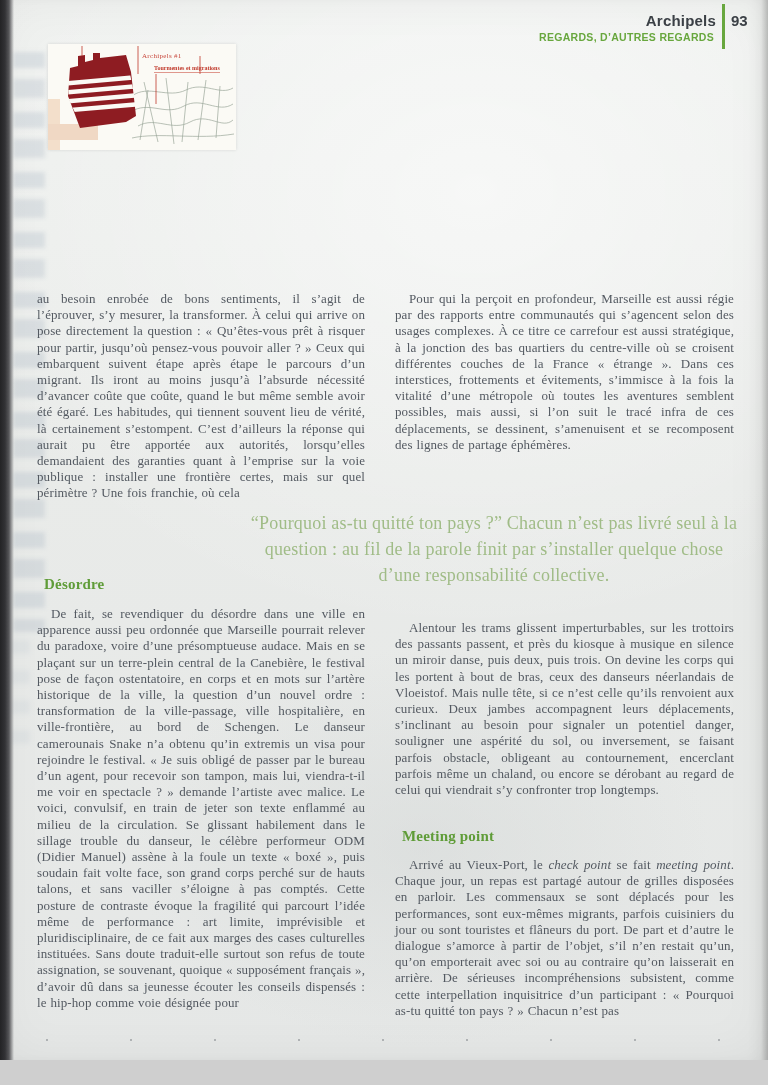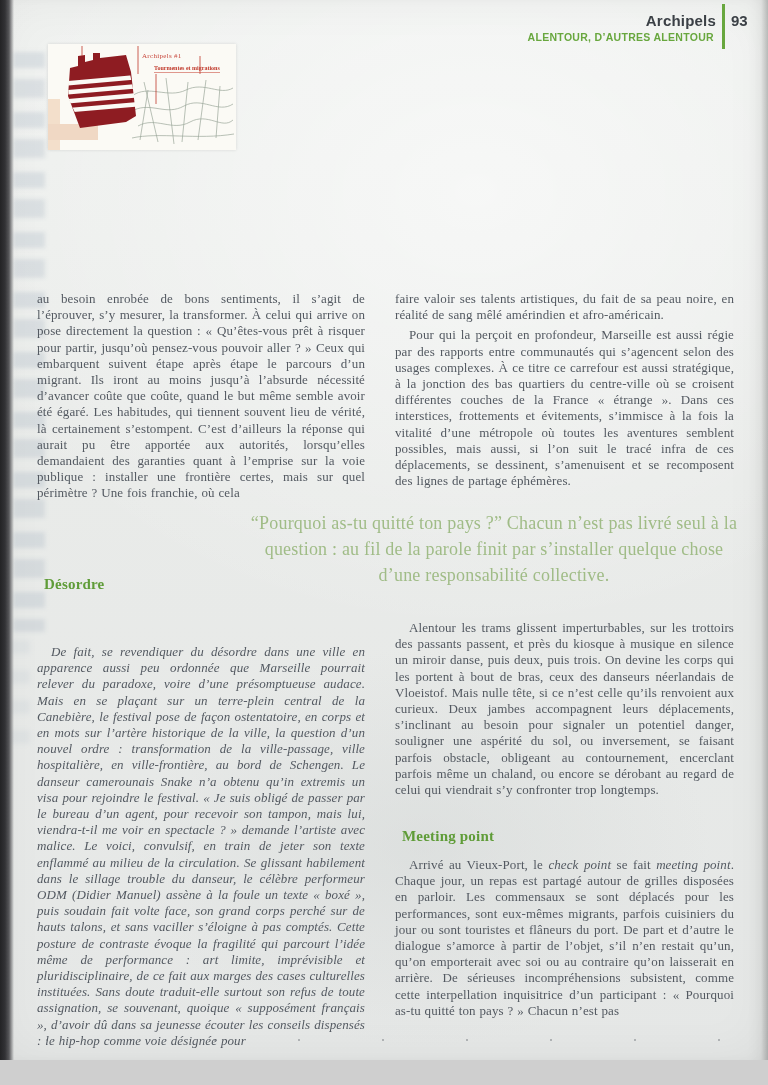--- a/index.html
+++ b/index.html
@@ -42,21 +42,21 @@
   .caption{left:44px;top:156px;font-size:15.5px;color:#24282c;}
   
   .body-text{font-size:13px;line-height:16.2px;color:#535961;text-align:justify;
     letter-spacing:.1px;word-spacing:.5px;}
   .body-text p{margin:4px;}
   .ind{text-indent:14px;}
   .col-left{left:33px;width:336px;}
   .col-right{left:391px;width:347px;}
   .p-top{top:287px;}
   .narrow{top:512px;width:230px;}
-  .left-p2{top:640px;font-style:italic;}
+  .left-p2{top:602px;}
   .right-p3{top:616px;}
   .right-p4{top:853px;}
   .heading{font-size:15px;font-weight:bold;color:#5f9c38;letter-spacing:.2px;}
   .h-desordre{left:44px;top:576px;text-align:center;}
   .h-meeting{left:402px;top:828px;}
   
   .pullquote{left:248px;top:510px;width:492px;margin:0;text-align:center;
     font-size:18px;line-height:26px;color:#a0bc87;letter-spacing:.2px;}
   em{font-style:italic;}
 </style>
@@ -65,21 +65,21 @@
 
 <div class="page">
 
   <div class="abs ghost"></div>
   <div class="abs ghost2"></div>
   <div class="abs dots"></div>
 
   <div class="abs hdr brand">Archipels</div>
   <div class="abs green-rule"></div>
   <div class="abs hdr pageno">93</div>
-  <div class="abs hdr section-kicker">ALENTOUR, D’AUTRES ALENTOUR</div>
+  <div class="abs hdr section-kicker">REGARDS, D’AUTRES REGARDS</div>
 
   <div class="abs figure">
     <svg width="188" height="106" viewBox="0 0 188 106">
       <rect width="188" height="106" fill="#fbfaf5"></rect>
       <rect x="0" y="55" width="12" height="51" fill="#f3dfcb"></rect>
       <rect x="0" y="80" width="50" height="16" fill="#f0d8c4"></rect>
       <g stroke="#8a988a" stroke-width="0.7" fill="none" opacity="0.85">
         <path d="M84 52 C 100 40, 120 55, 138 46 S 172 52, 185 44"></path>
         <path d="M86 66 C 104 58, 118 72, 136 62 S 170 70, 185 60"></path>
         <path d="M90 82 C 108 72, 124 88, 142 78 S 174 86, 185 76"></path>
@@ -118,21 +118,20 @@
 
   <div class="abs body-text col-left p-top">
     <p>au besoin enrobée de bons sentiments, il s’agit de l’éprouver, s’y mesurer, la transformer. À celui qui arrive on pose directement la question : « Qu’êtes-vous prêt à risquer pour partir, jusqu’où pensez-vous pouvoir aller ? » Ceux qui embarquent suivent étape après étape le parcours d’un migrant. Ils iront au moins jusqu’à l’absurde nécessité d’avancer coûte que coûte, quand le but même semble avoir été égaré. Les habitudes, qui tiennent souvent lieu de vérité, là certainement s’estompent. C’est d’ailleurs la réponse qui aurait pu être apportée aux autorités, lorsqu’elles demandaient des garanties quant à l’emprise sur la voie publique : installer une frontière certes, mais sur quel périmètre ? Une fois franchie, où cela</p>
   </div>
   <div class="abs heading h-desordre">Désordre</div>
   <div class="abs body-text col-left left-p2">
     <p class="ind">De fait, se revendiquer du désordre dans une ville en apparence aussi peu ordonnée que Marseille pourrait relever du paradoxe, voire d’une présomptueuse audace. Mais en se plaçant sur un terre-plein central de la Canebière, le festival pose de façon ostentatoire, en corps et en mots sur l’artère historique de la ville, la question d’un nouvel ordre : transformation de la ville-passage, ville hospitalière, en ville-frontière, au bord de Schengen. Le danseur camerounais Snake n’a obtenu qu’in extremis un visa pour rejoindre le festival. « Je suis obligé de passer par le bureau d’un agent, pour recevoir son tampon, mais lui, viendra-t-il me voir en spectacle ? » demande l’artiste avec malice. Le voici, convulsif, en train de jeter son texte enflammé au milieu de la circulation. Se glissant habilement dans le sillage trouble du danseur, le célèbre performeur ODM (Didier Manuel) assène à la foule un texte « boxé », puis soudain fait volte face, son grand corps perché sur de hauts talons, et sans vaciller s’éloigne à pas comptés. Cette posture de contraste évoque la fragilité qui parcourt l’idée même de performance : art limite, imprévisible et pluridisciplinaire, de ce fait aux marges des cases culturelles instituées. Sans doute traduit-elle surtout son refus de toute assignation, se souvenant, quoique « supposément français », d’avoir dû dans sa jeunesse écouter les conseils dispensés : le hip-hop comme voie désignée pour</p>
   </div>
 
   <div class="abs body-text col-right p-top">
-    <p>faire valoir ses talents artistiques, du fait de sa peau noire, en réalité de sang mêlé amérindien et afro-américain.</p>
     <p class="ind">Pour qui la perçoit en profondeur, Marseille est aussi régie par des rapports entre communautés qui s’agencent selon des usages complexes. À ce titre ce carrefour est aussi stratégique, à la jonction des bas quartiers du centre-ville où se croisent différentes couches de la France « étrange ». Dans ces interstices, frottements et évitements, s’immisce à la fois la vitalité d’une métropole où toutes les aventures semblent possibles, mais aussi, si l’on suit le tracé infra de ces déplacements, se dessinent, s’amenuisent et se recomposent des lignes de partage éphémères.</p>
   </div>
 
   <blockquote class="abs pullquote">“Pourquoi as-tu quitté ton pays ?” Chacun n’est pas livré seul à la question : au fil de la parole finit par s’installer quelque chose d’une responsabilité collective.</blockquote>
 
   <div class="abs body-text col-right right-p3">
     <p class="ind">Alentour les trams glissent imperturbables, sur les trottoirs des passants passent, et près du kiosque à musique en silence un miroir danse, puis deux, puis trois. On devine les corps qui les portent à bout de bras, ceux des danseurs néerlandais de Vloeistof. Mais nulle tête, si ce n’est celle qu’ils renvoient aux curieux. Deux jambes accompagnent leurs déplacements, s’inclinant au besoin pour signaler un potentiel danger, souligner une aspérité du sol, ou inversement, se faisant parfois obstacle, obligeant au contournement, encerclant parfois même un chaland, ou encore se dérobant au regard de celui qui viendrait s’y confronter trop longtemps.</p>
   </div>
   <div class="abs heading h-meeting">Meeting point</div>
   <div class="abs body-text col-right right-p4">

